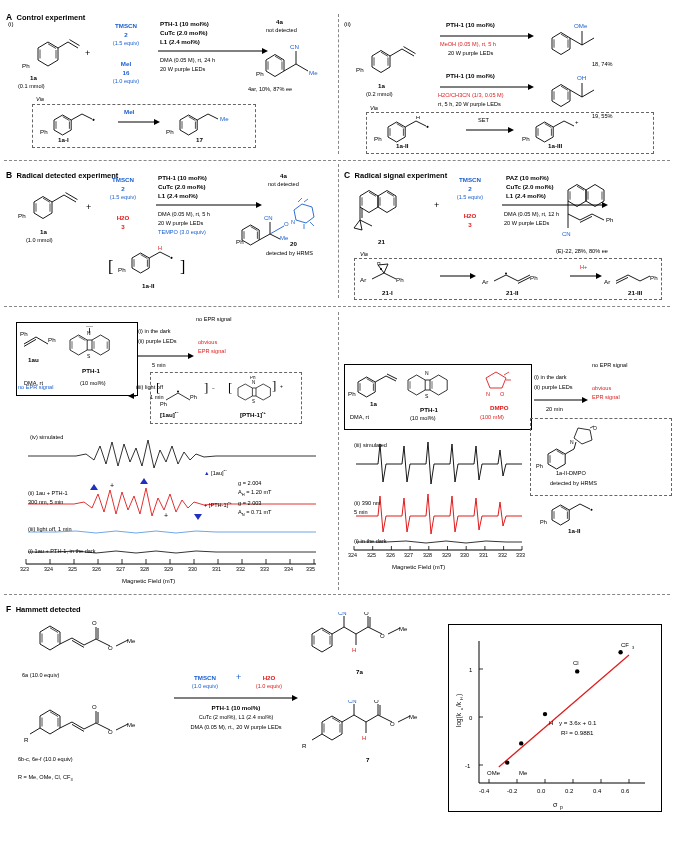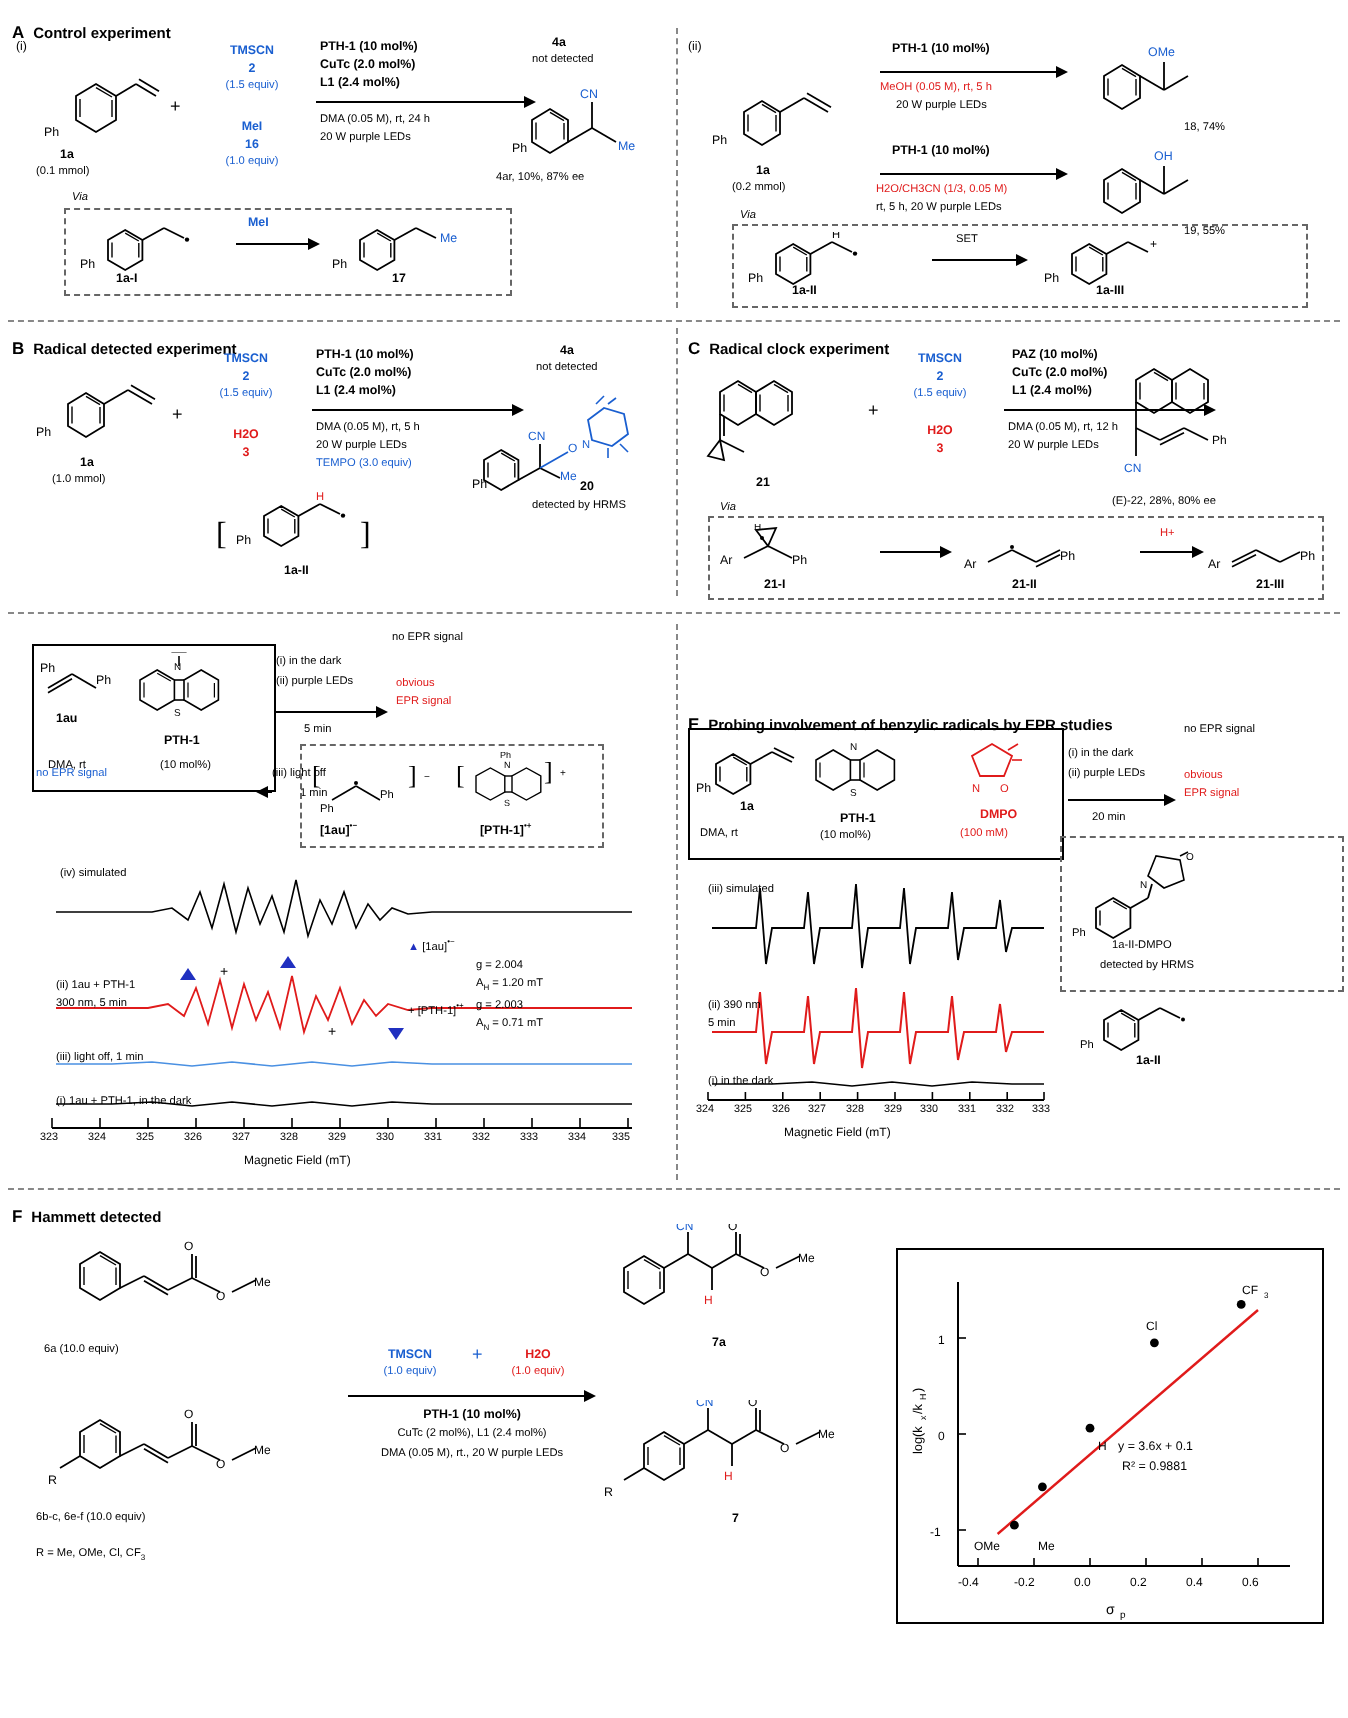--- a/index.html
+++ b/index.html
@@ -286,21 +286,21 @@
     <text x="10" y="26" font-size="6.2" font-family="Liberation Sans">Ph</text>
     <text x="50" y="4" font-size="5.6" font-family="Liberation Sans" fill="#e01b1b">H</text>
     <text x="72" y="26" font-size="16" font-family="Liberation Serif">]</text>
   </svg>
   <div class="abs lbl-b" style="left:142px;top:282px;">1a-II</div>
 
   <div class="abs" style="left:338px;top:164px;height:134px;border-left:1px dashed #888;"></div>
 
   <div class="abs" style="left:344px;top:164px;">
     <span class="sec-letter">C</span>
-    <span class="sec-title">Radical clock experiment</span>
+    <span class="sec-title">Radical signal experiment</span>
   </div>
 
   <svg class="abs" style="left:350px;top:180px;" width="80" height="56">
     <polygon points="10,16 10,27 19,32.5 28,27 28,16 19,10.5" fill="none" stroke="#000" stroke-width="0.9"></polygon>
     <polygon points="28,16 28,27 37,32.5 46,27 46,16 37,10.5" fill="none" stroke="#000" stroke-width="0.9"></polygon>
     <line x1="12" y1="17.3" x2="12" y2="25.7" stroke="#000" stroke-width="0.7"></line>
     <line x1="19" y1="12.2" x2="26" y2="16.3" stroke="#000" stroke-width="0.7"></line>
     <line x1="30" y1="17.3" x2="30" y2="25.7" stroke="#000" stroke-width="0.7"></line>
     <line x1="37" y1="12.2" x2="44" y2="16.3" stroke="#000" stroke-width="0.7"></line>
     <line x1="44" y1="17.5" x2="44" y2="25.7" stroke="#000" stroke-width="0.7"></line>
@@ -531,24 +531,20 @@
   <div class="abs tick-lbl" style="left:188px;top:566px;">330</div>
   <div class="abs tick-lbl" style="left:212px;top:566px;">331</div>
   <div class="abs tick-lbl" style="left:236px;top:566px;">332</div>
   <div class="abs tick-lbl" style="left:260px;top:566px;">333</div>
   <div class="abs tick-lbl" style="left:284px;top:566px;">334</div>
   <div class="abs tick-lbl" style="left:306px;top:566px;">335</div>
   <div class="abs axis-lbl" style="left:122px;top:578px;">Magnetic Field (mT)</div>
 
   <div class="abs" style="left:338px;top:312px;height:278px;border-left:1px dashed #888;"></div>
 
-  <div class="abs" style="left:344px;top:352px;">
-    <span class="sec-letter">E</span>
-    <span class="sec-title">Probing involvement of benzylic radicals by EPR studies</span>
-  </div>
 
   <div class="abs solid-box" style="left:344px;top:364px;width:186px;height:64px;"></div>
   <svg class="abs" style="left:348px;top:368px;" width="56" height="36">
     <polygon points="10,14 10,24 18.6,29 27.2,24 27.2,14 18.6,9" fill="none" stroke="#000" stroke-width="0.9"></polygon>
     <line x1="12" y1="15.2" x2="12" y2="22.8" stroke="#000" stroke-width="0.7"></line>
     <line x1="18.6" y1="10.6" x2="25.4" y2="14.5" stroke="#000" stroke-width="0.7"></line>
     <line x1="25.4" y1="15.5" x2="25.4" y2="22.8" stroke="#000" stroke-width="0.7"></line>
     <line x1="27.2" y1="14" x2="38" y2="8" stroke="#000" stroke-width="0.9"></line>
     <line x1="38" y1="8" x2="48" y2="13" stroke="#000" stroke-width="0.9"></line>
     <line x1="39" y1="6" x2="49" y2="11" stroke="#000" stroke-width="0.9"></line>

